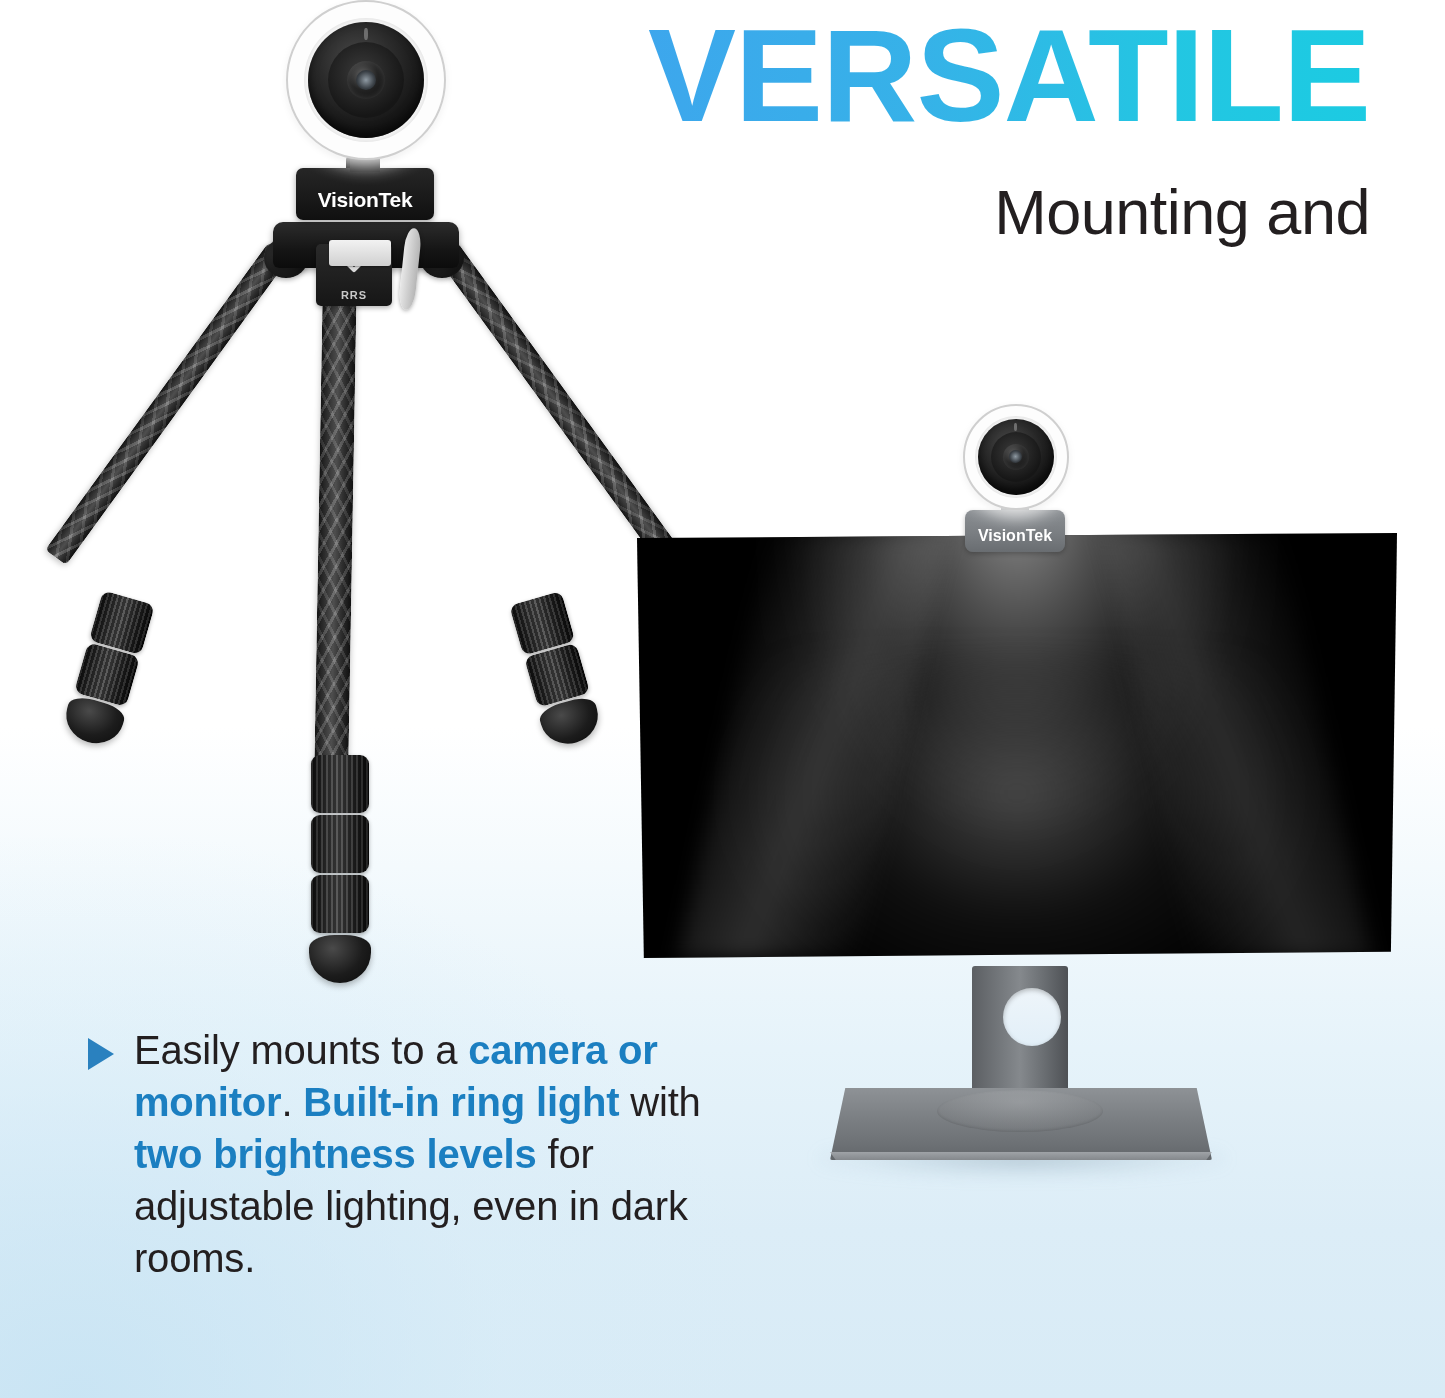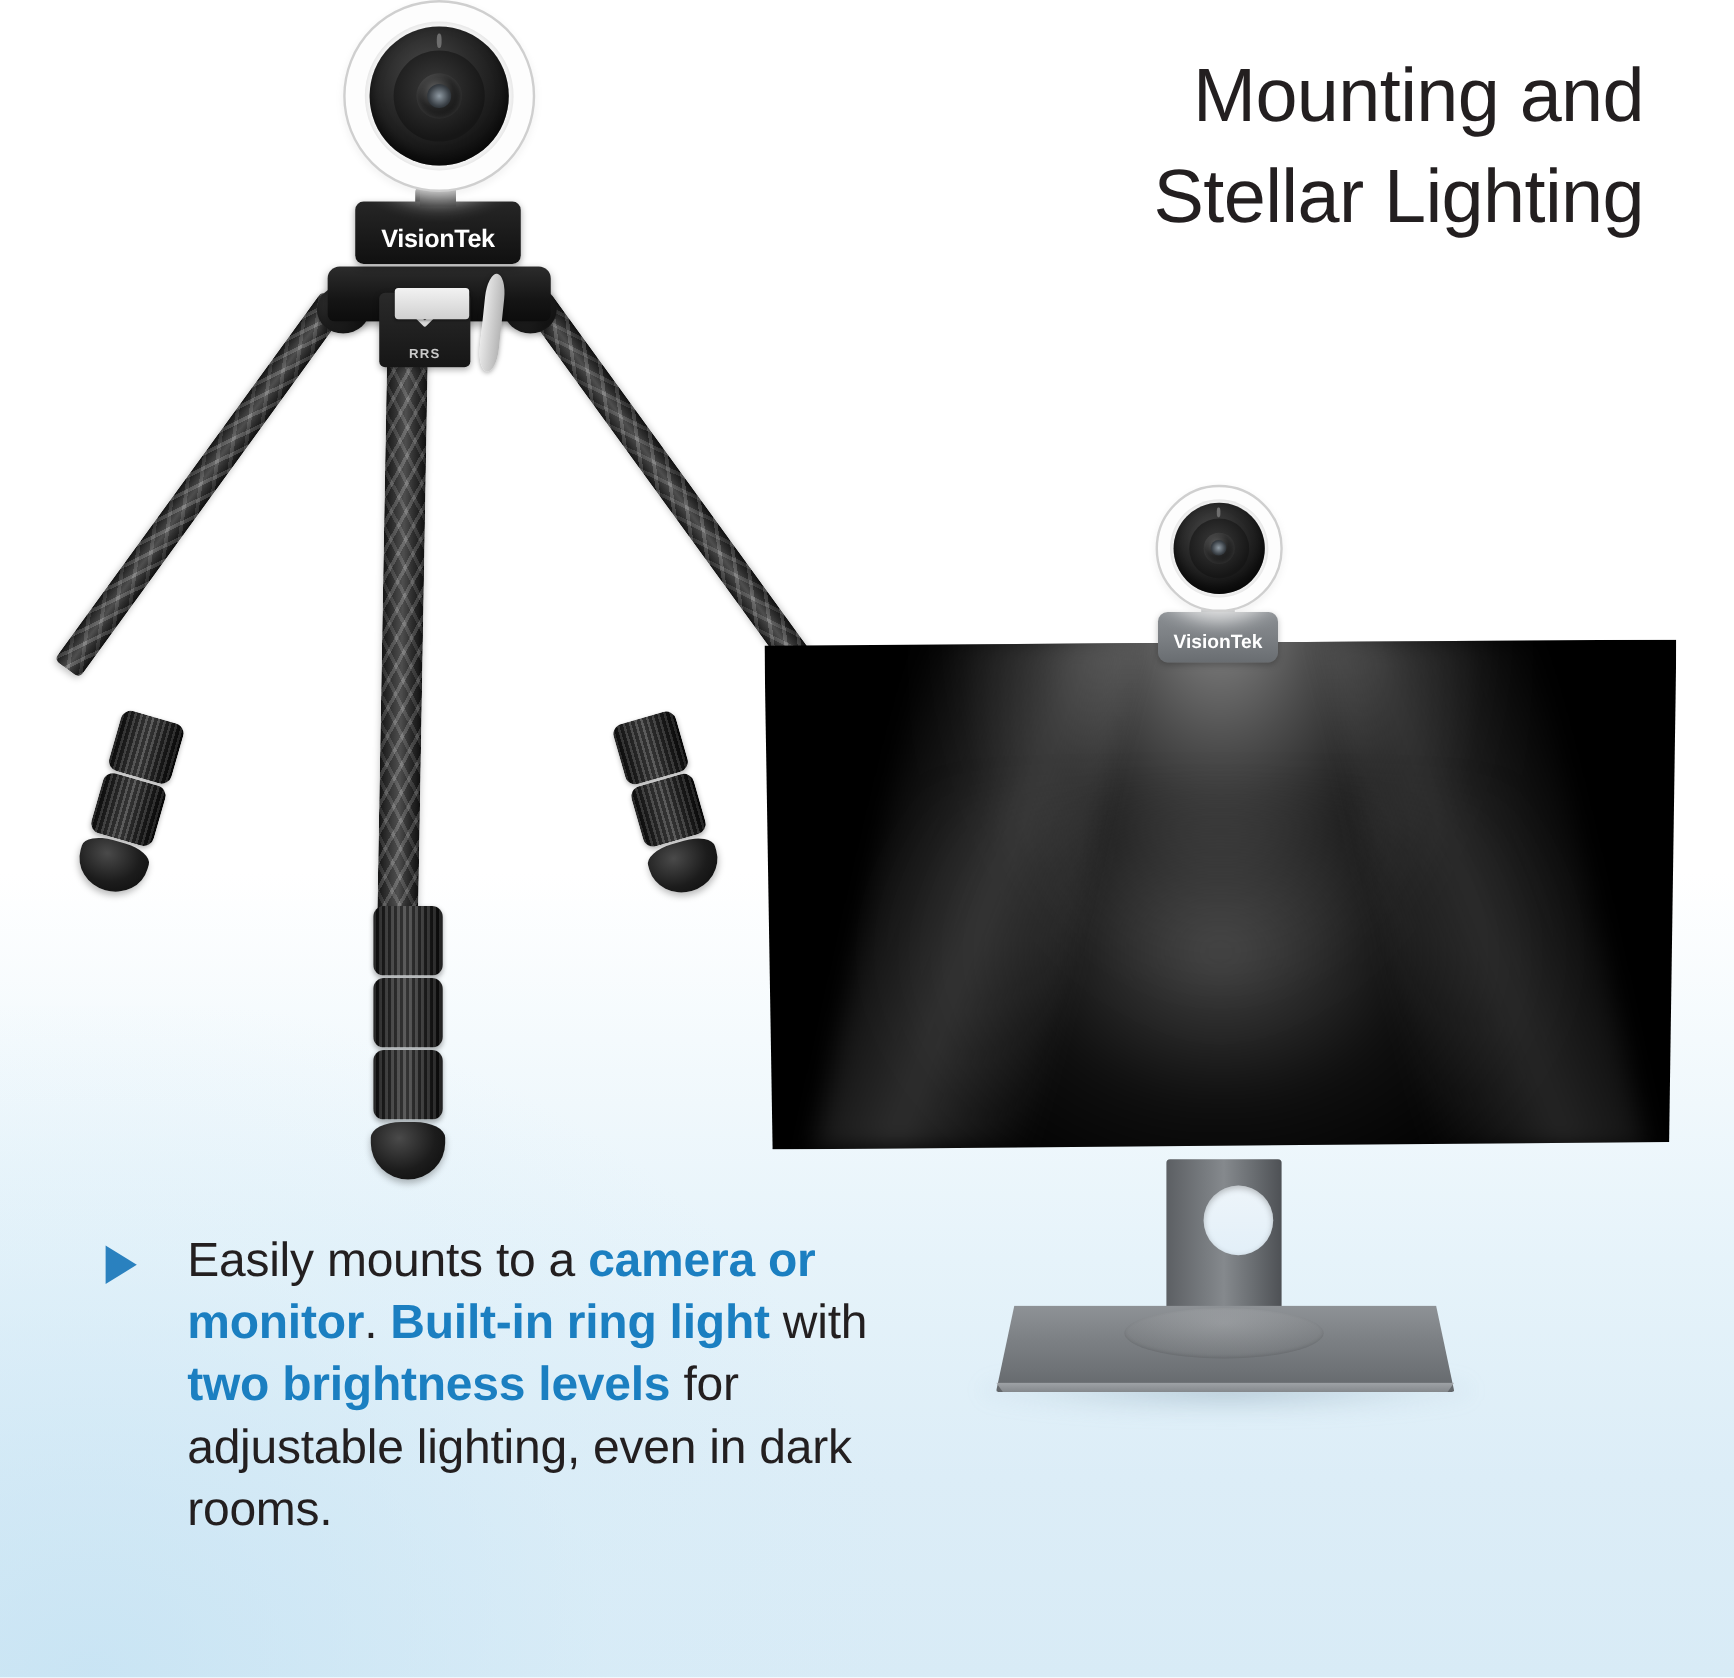--- a/index.html
+++ b/index.html
@@ -53,21 +53,21 @@
     position:absolute; left:88px; top:1024px; width:640px;
   }
   #bullet-marker {
     position:absolute; left:0px; top:14px;
     width:0; height:0;
     border-left:26px solid #2a81bf;
     border-top:16px solid transparent;
     border-bottom:16px solid transparent;
   }
   #copy-text {
-    margin-left:68px;
+    margin-left:46px;
     font-size:40px; line-height:1.30; color:#231f20;
     font-weight:400; letter-spacing:-0.2px;
   }
   #copy-text b { color:#1b7fc1; font-weight:bold; }
 
   
   #tripod { position:absolute; left:30px; top:0px; width:560px; height:1010px; }
 
   
   .webcam { position:absolute; }
@@ -268,23 +268,23 @@
   .mon-clip-label { color:#ffffff; font-weight:bold; font-family:"Liberation Sans", sans-serif; }
   .mon-neck { position:absolute; background:#7b7f83; border-radius:3px 3px 0 0; }
 </style>
 </head>
 <body>
 
 <div id="stage">
   <div class="bg-tint"></div>
 
   <div id="headline-block">
+    <span id="headline" style="background: linear-gradient(to right, rgb(63, 163, 238) 0%, rgb(54, 178, 232) 45%, rgb(35, 198, 226) 75%, rgb(28, 203, 226) 100%) text; -webkit-text-fill-color: transparent;">VERSATILE</span>
     <div id="subheadline" style="color: rgb(35, 31, 32);">
       <span class="sub-line">Mounting and</span>
-      <span class="sub-line">Stellar Lighting</span>
     </div>
   </div>
 
   <div id="copy-block">
     <div id="bullet-marker" style="border-left-color: rgb(42, 129, 191);"></div>
     <p id="copy-text"><span>Easily mounts to a </span><b style="color: rgb(27, 127, 193);">camera or monitor</b><span>. </span><b style="color: rgb(27, 127, 193);">Built-in ring light</b><span> with </span><b style="color: rgb(27, 127, 193);">two brightness levels</b><span> for adjustable lighting, even in dark rooms.</span></p>
   </div>
 
   <div id="tripod">
 

